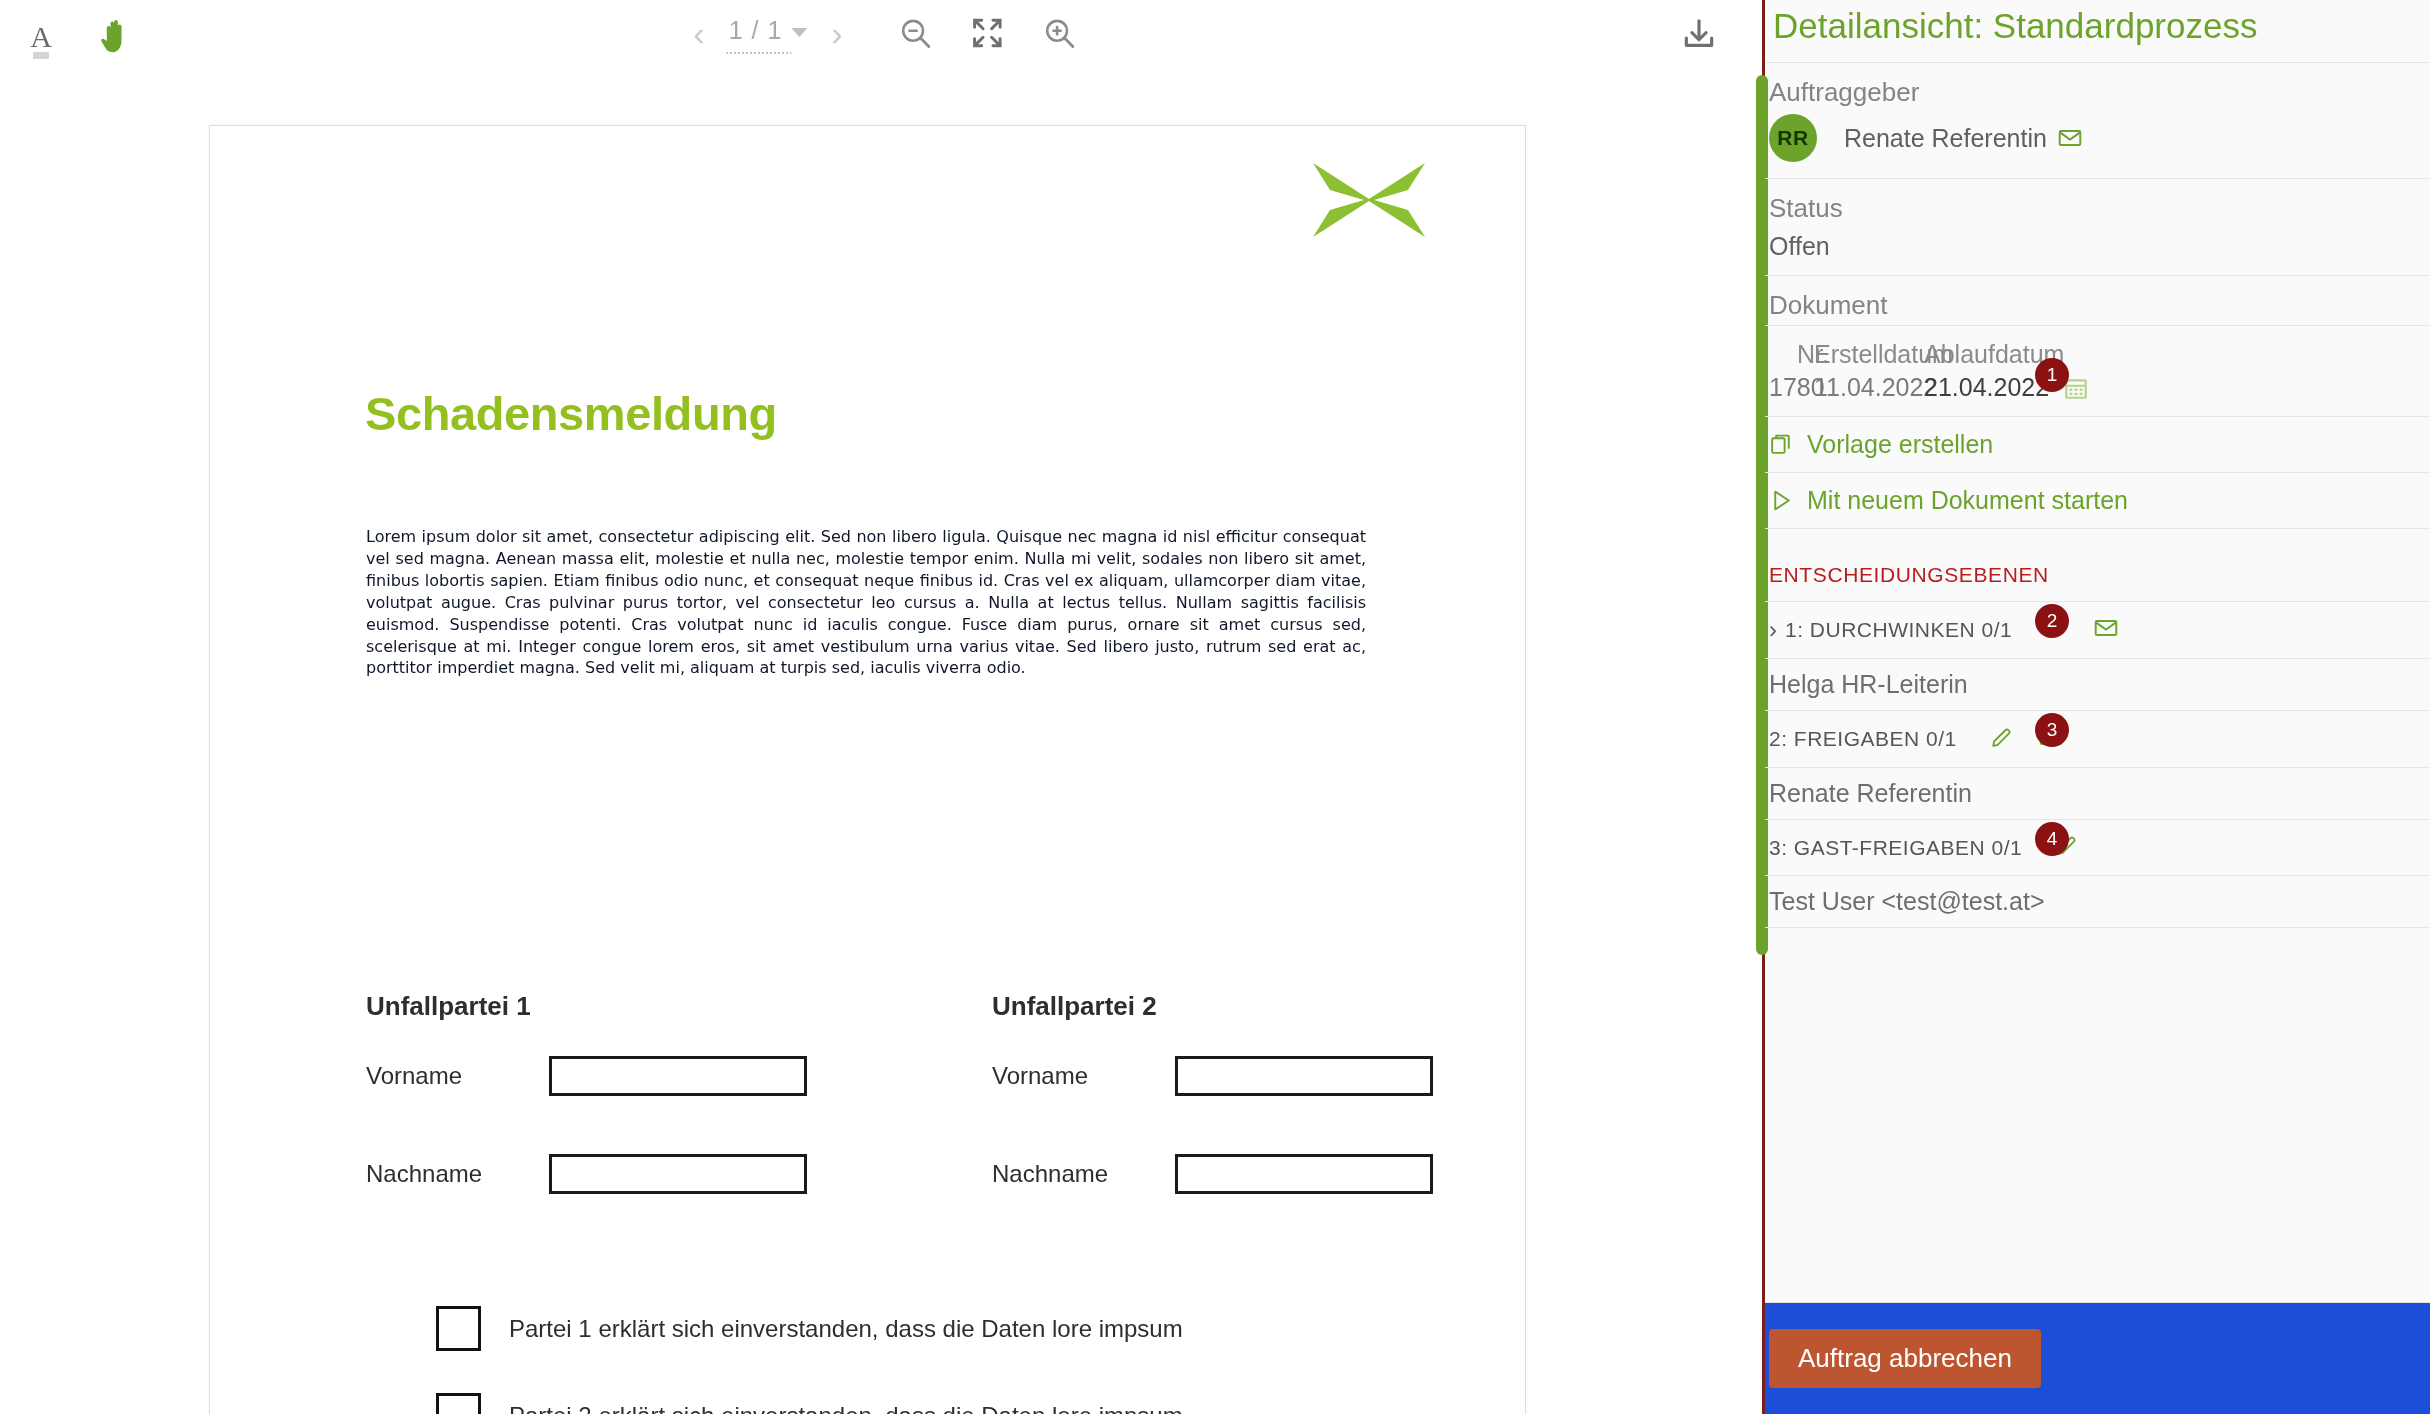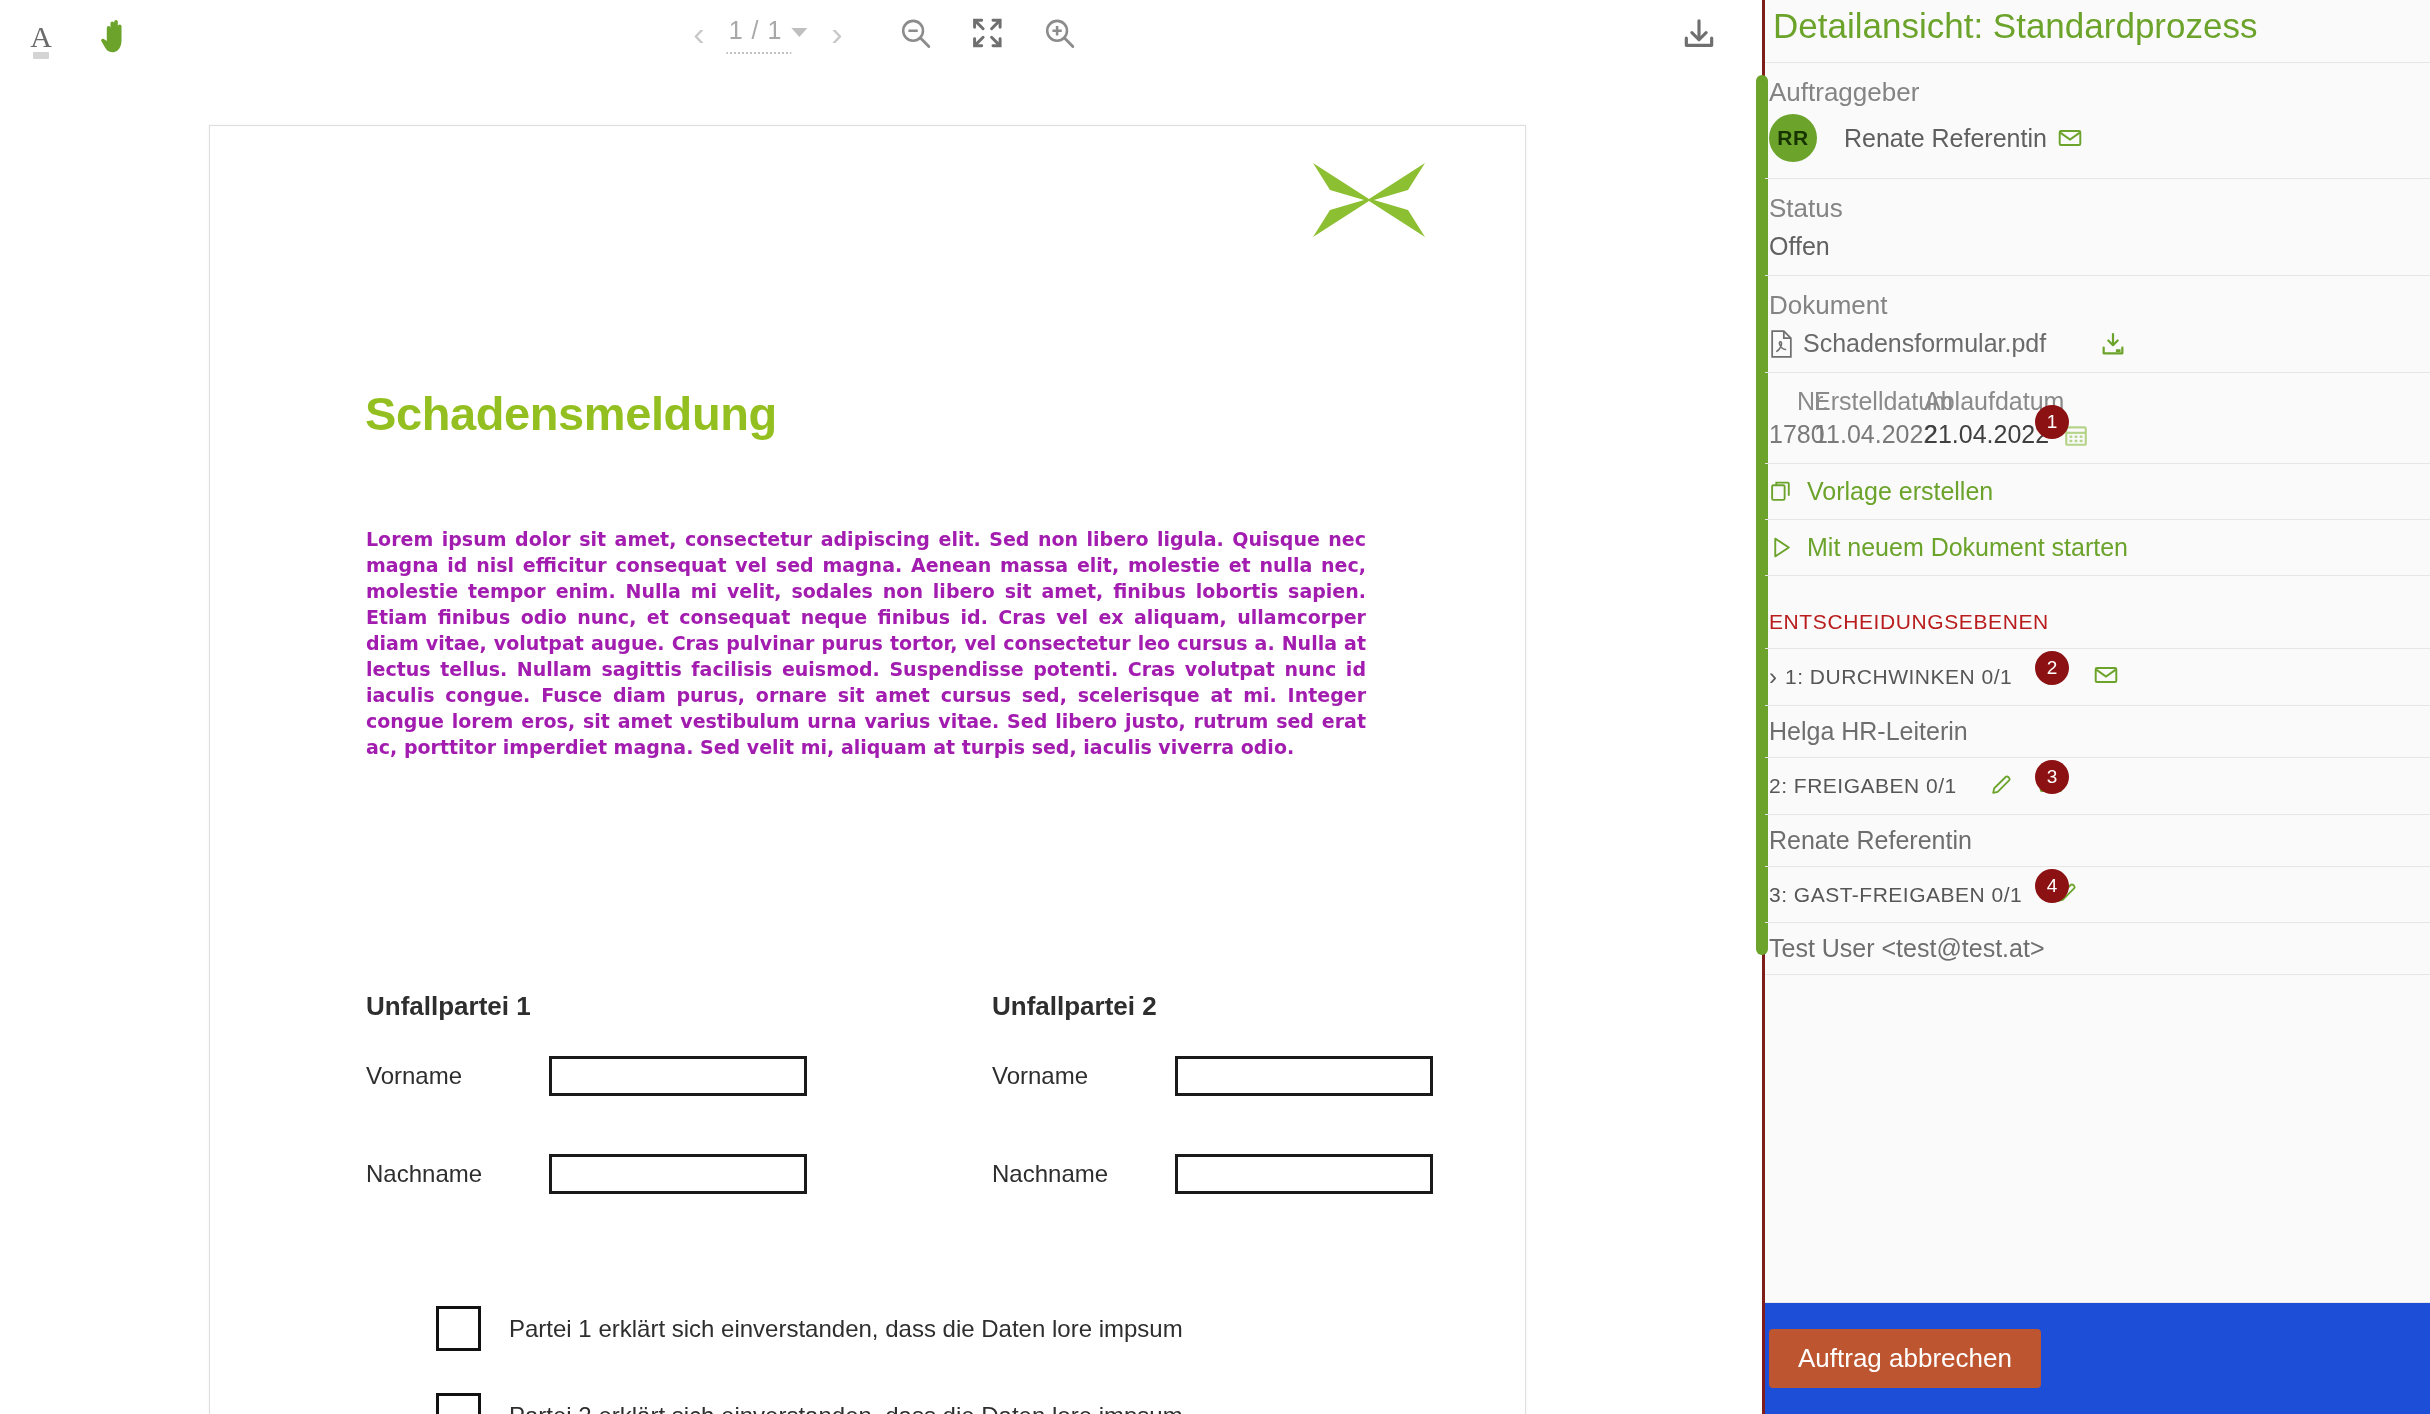--- a/index.html
+++ b/index.html
@@ -75,22 +75,22 @@
   }
   .logo { position: absolute; right: 98px; top: 33px; width: 116px; height: 82px; }
 
   .doc-title {
     position: absolute; left: 155px; top: 260px;
     font-size: 47px; font-weight: bold; color: #93c020;
     letter-spacing: -0.4px;
   }
   .doc-body {
     position: absolute; left: 156px; top: 400px; width: 1000px;
-    font-size: 19px; line-height: 1.37; color: #a21caf;
-    text-align: justify; font-family: "DejaVu Sans", sans-serif; font-weight: bold;
+    font-size: 16px; line-height: 1.37; color: #0f172a;
+    text-align: justify; font-family: "DejaVu Sans", sans-serif;
   }
   .party-head {
     position: absolute; font-size: 26px; font-weight: bold; color: #2e2e2e;
   }
   .field-row { position: absolute; display: flex; align-items: center; gap: 40px; }
   .field-label { font-size: 24px; color: #2e2e2e; }
   .field-box {
     border: 3px solid #1a1a1a; background: #fff;
     height: 40px;
   }
@@ -309,38 +309,20 @@
           </svg>
         </span>
       </div>
       <div class="sep"></div>
 
       <div class="sec-label">Status</div>
       <div class="sec-value">Offen</div>
       <div class="sep"></div>
 
       <div class="sec-label">Dokument</div>
-      <div class="doc-row">
-        <svg width="25" height="28" viewBox="0 0 20 24">
-          <path d="M2 1h10l6 6v16H2z" fill="none" stroke="#6f6f6f" stroke-width="1.5"></path>
-          <path d="M12 1v6h6" fill="none" stroke="#6f6f6f" stroke-width="1.5"></path>
-          <path d="M5.5 18.5c3-1.4 5-5.5 4.4-7.6-.4-1.4-1.9-1-1.7.7.3 2.4 3.1 5.4 5.8 5.1" fill="none" stroke="#6f6f6f" stroke-width="1.3"></path>
-        </svg>
-        <span class="pdf-name">Schadensformular.pdf</span>
-        <span class="dl-ic">
-          <svg width="28" height="28" viewBox="0 0 24 24">
-            <g fill="none" stroke="#6ba32b" stroke-width="1.9" stroke-linecap="round" stroke-linejoin="round">
-              <path d="M12 3.5v9"></path>
-                <path d="M8 9l4 4 4-4"></path>
-                <path d="M4 15v5h16v-5"></path>
-            </g>
-            <rect x="14.5" y="16.5" width="4" height="2.5" fill="#6ba32b"></rect>
-          </svg>
-        </span>
-      </div>
       <div class="sep"></div>
 
       <div class="meta-head">
         <span class="c-nr">Nr.</span>
         <span class="c-erst">Erstelldatum</span>
         <span class="c-abl">Ablaufdatum</span>
       </div>
       <div class="meta-vals">
         <span class="v-nr">1780</span>
         <span class="v-erst">11.04.2022</span>

